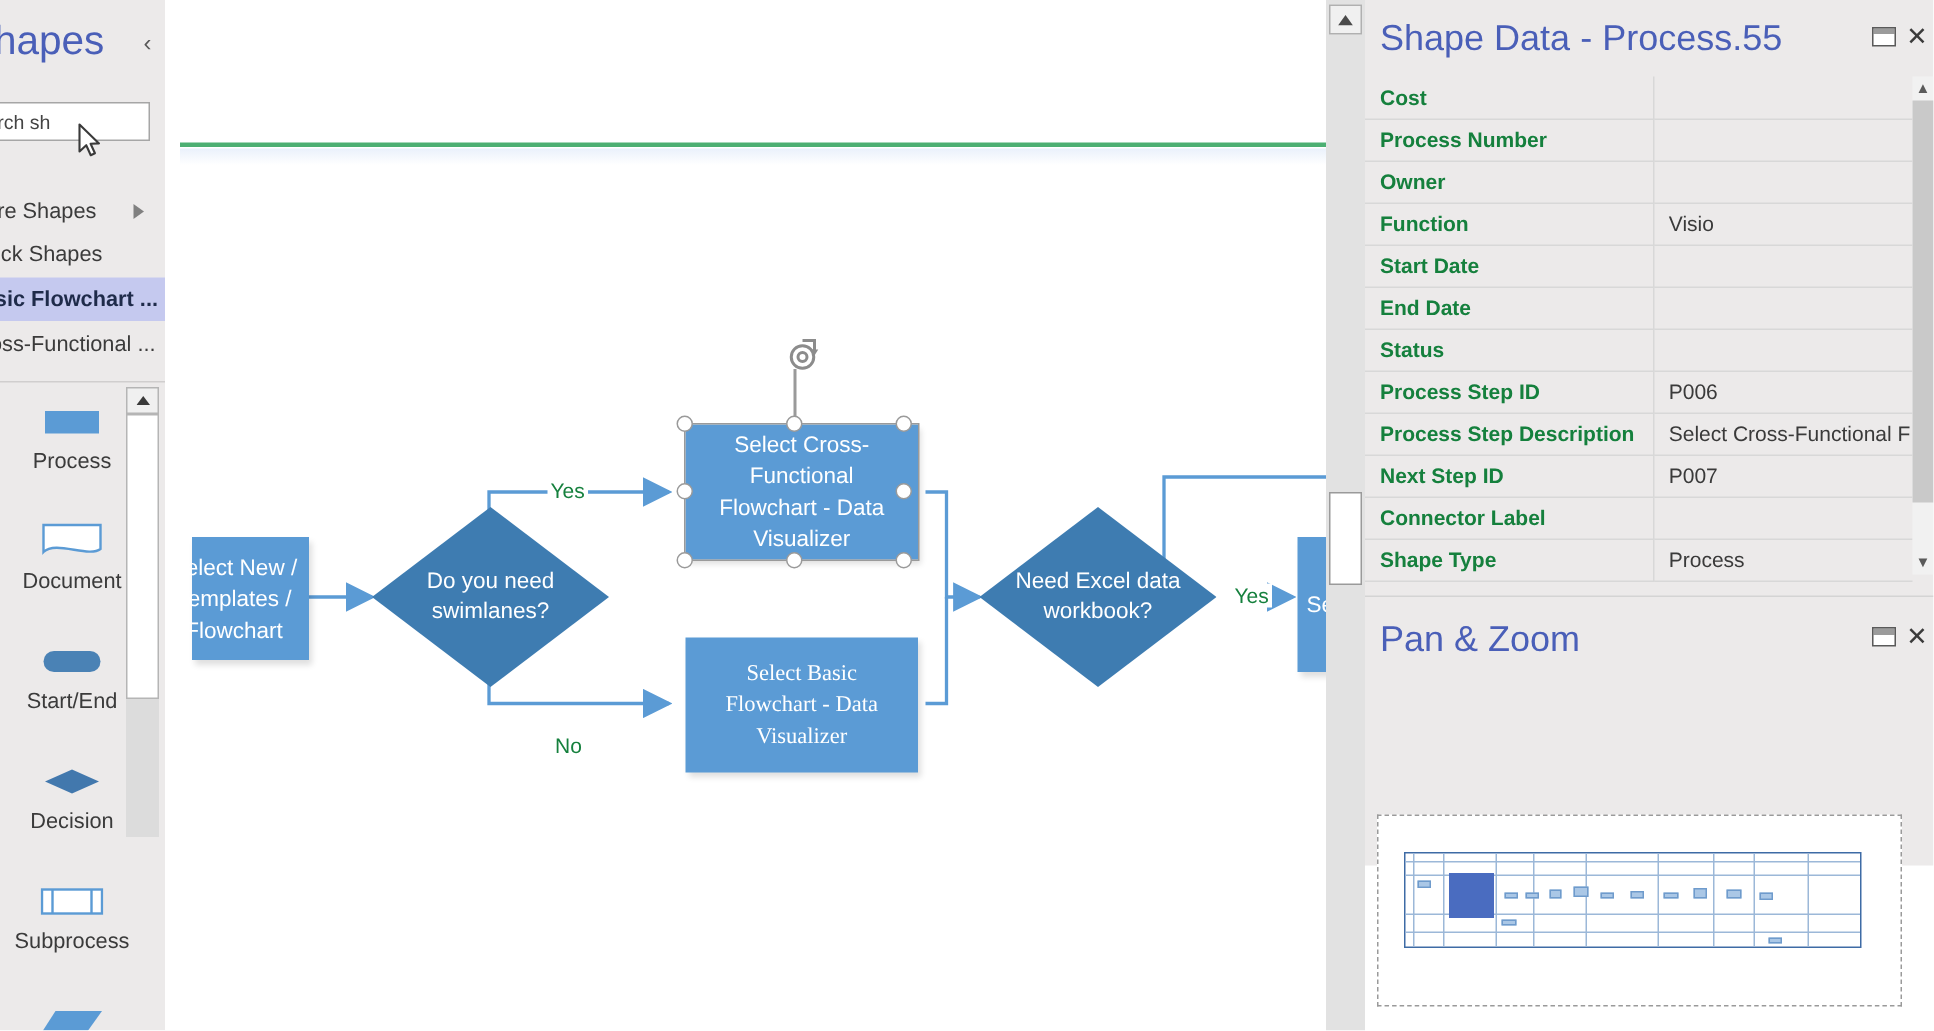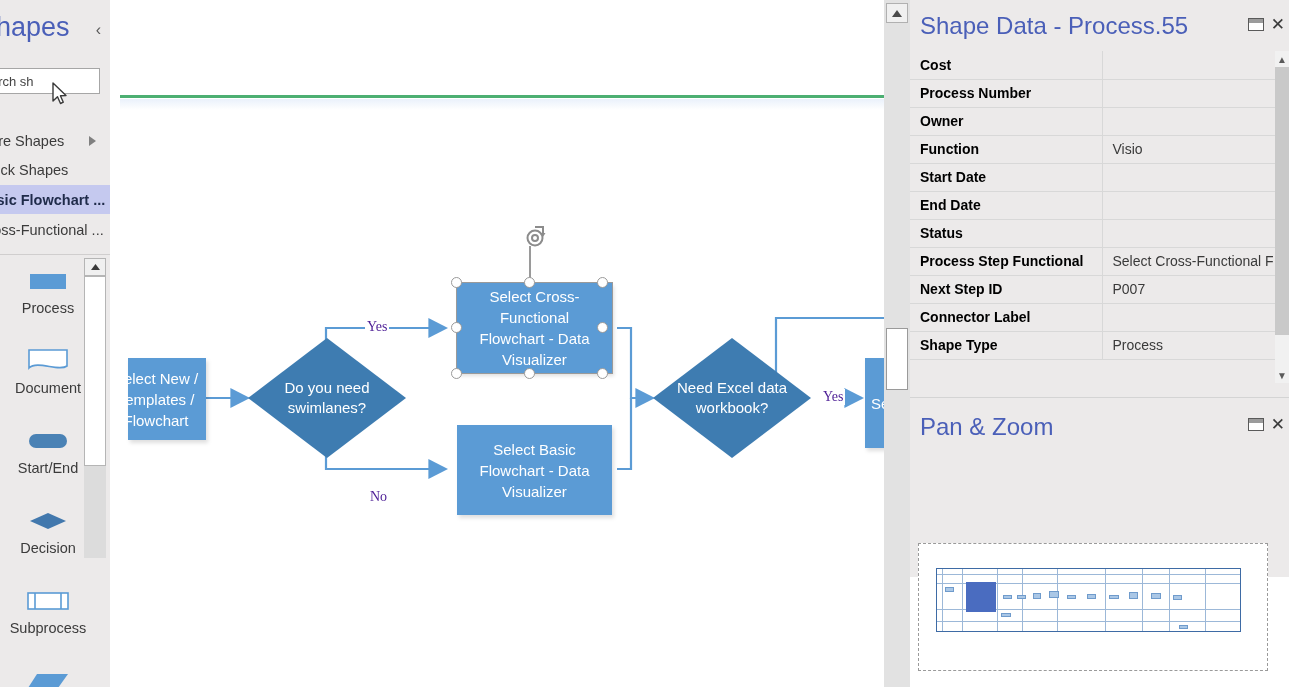--- a/index.html
+++ b/index.html
@@ -129,22 +129,22 @@
     position: absolute; inset: 0;
     display: flex; align-items: center; justify-content: center;
     color: #ffffff; font-size: 15px; line-height: 20px; text-align: center;
   }
 
   .handle {
     position: absolute; width: 11px; height: 11px; border-radius: 50%;
     background: #ffffff; border: 1.5px solid #9a9a9a; z-index: 30;
   }
   .edge-label {
-    position: absolute; font-size: 14px; color: #4c1d95;
-    background: #ffffff; padding: 0 2px; white-space: nowrap; font-family: Liberation Serif, serif;
+    position: absolute; font-size: 14px; color: #15803d;
+    background: #ffffff; padding: 0 2px; white-space: nowrap;
   }
 
   
   #canvas-vscroll {
     position: absolute; left: 884px; top: 0; width: 26px; height: 687px;
     background: #e2e2e2;
   }
   #canvas-vscroll .sb-up {
     position: absolute; left: 2px; top: 3px; width: 22px; height: 20px;
     background: #f0f0f0; border: 1px solid #b0b0b0;
@@ -173,21 +173,21 @@
 
   #sd-table {
     position: absolute; left: 0; top: 51px; width: 365px;
     border-collapse: collapse;
   }
   #sd-table tr { height: 28px; }
   #sd-table td {
     border-bottom: 1px solid #d8d8d8; font-size: 14px; padding: 0 0 0 10px;
     overflow: hidden; white-space: nowrap;
   }
-  #sd-table td.k { width: 192px; font-weight: bold; color: #000000;
+  #sd-table td.k { width: 192px; font-weight: bold; color: #15803d;
                    border-right: 1px solid #d8d8d8; }
   #sd-table td.v { color: #3a3a3a; }
 
   #sd-scroll {
     position: absolute; left: 1275px; top: 51px; width: 14px; height: 332px;
     background: #f1f1f1;
   }
   #sd-scroll .arr {
     width: 14px; height: 16px; display: flex; align-items: center;
     justify-content: center; font-size: 10px; color: #5a5a5a;
@@ -382,21 +382,21 @@
       <div class="handle" style="left:331px; top:277px;"></div>
       <div class="handle" style="left:404px; top:277px;"></div>
       <div class="handle" style="left:477px; top:277px;"></div>
       <div class="handle" style="left:331px; top:322px;"></div>
       <div class="handle" style="left:477px; top:322px;"></div>
       <div class="handle" style="left:331px; top:368px;"></div>
       <div class="handle" style="left:404px; top:368px;"></div>
       <div class="handle" style="left:477px; top:368px;"></div>
 
       <div class="nodebox process" style="left:337px; top:425px; width:155px; height:90px;">
-        <span style="white-space:pre-line;">Select Basic
+        <span style="white-space:pre-line;font-family:Liberation Serif, serif;">Select Basic
 Flowchart - Data
 Visualizer</span>
       </div>
 
       <div class="diamond-wrap" style="left:533px; top:338px; width:158px; height:120px;">
         <svg width="158" height="120" viewBox="0 0 158 120">
           <polygon points="79,0 158,60 79,120 0,60" fill="#3e7cb1"></polygon>
         </svg>
         <div class="diamond-label" style="white-space:pre-line;">Need Excel data
 workbook?</div>
@@ -453,21 +453,25 @@
           </tr>
           <tr>
             <td class="k">End Date</td>
             <td class="v"></td>
           </tr>
           <tr>
             <td class="k">Status</td>
             <td class="v"></td>
           </tr>
           <tr>
-            <td class="k">Process Step Functional</td>
+            <td class="k">Process Step ID</td>
+            <td class="v">P006</td>
+          </tr>
+          <tr>
+            <td class="k">Process Step Description</td>
             <td class="v">Select Cross-Functional F</td>
           </tr>
           <tr>
             <td class="k">Next Step ID</td>
             <td class="v">P007</td>
           </tr>
           <tr>
             <td class="k">Connector Label</td>
             <td class="v"></td>
           </tr>

